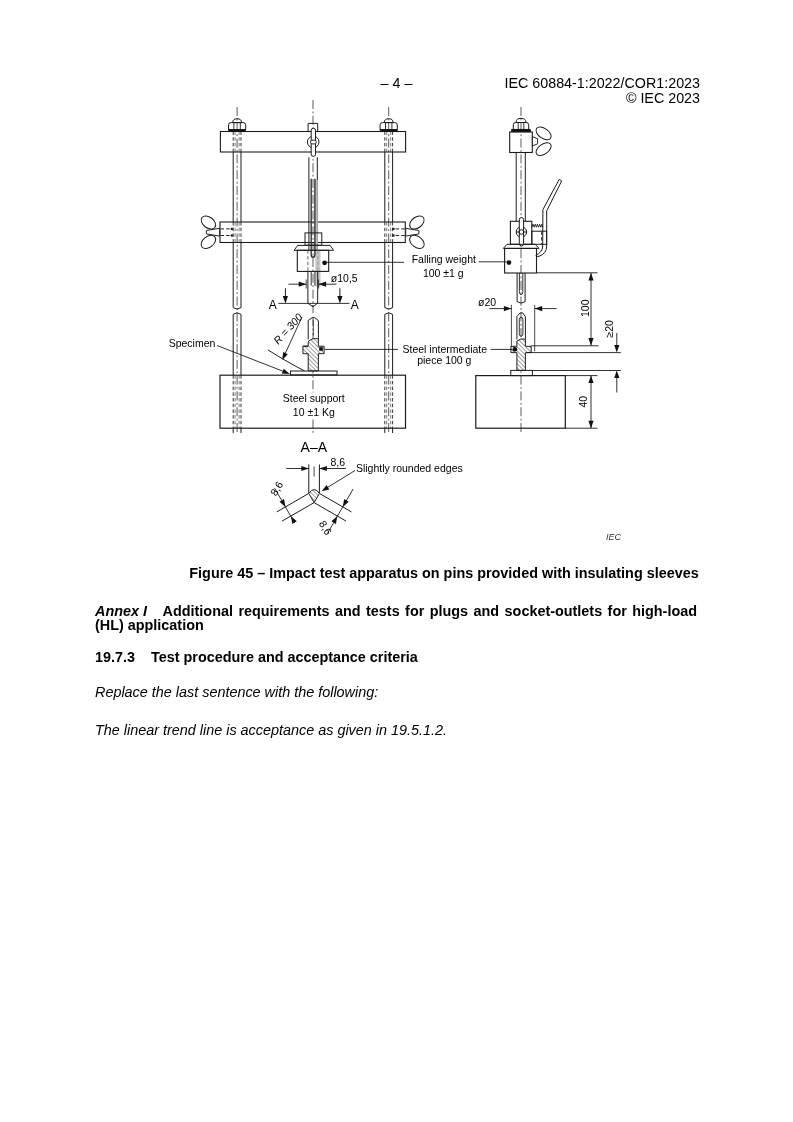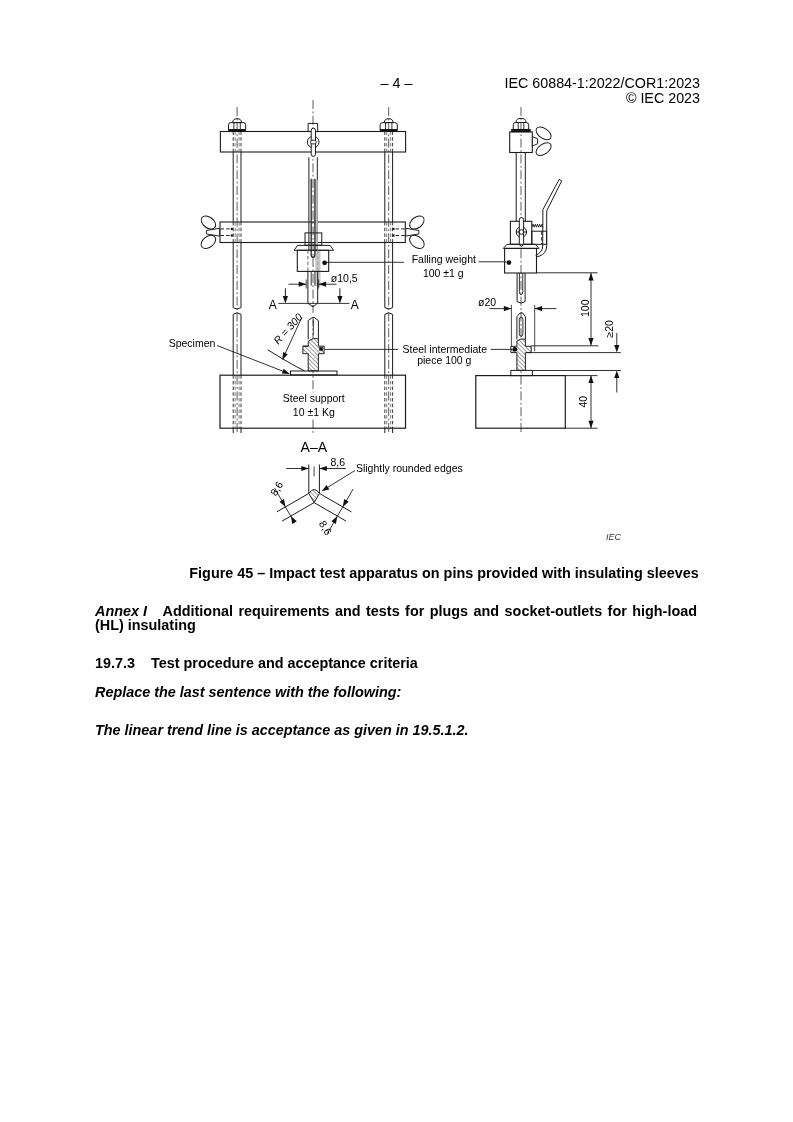--- a/index.html
+++ b/index.html
@@ -1,18 +1,18 @@
 <!DOCTYPE html>
 <html><head>
 <meta charset="utf-8">
 <style>
   html,body { margin:0; padding:0; background:#fff; }
   body { width:793px; height:1122px; position:relative; font-family:"Liberation Sans", sans-serif; }
   .hdr { position:absolute; font-size:14.3px; color:#000; line-height:15.3px; }
-  .doc { position:absolute; left:95px; width:602px; color:#000; font-size:14.4px; line-height:14.6px;font-weight:bold; }
+  .doc { position:absolute; left:95px; width:602px; color:#000; font-size:14.4px; line-height:14.6px; }
 </style>
 </head>
 <body>
 <div class="hdr" style="left:0; width:793px; text-align:center; top:76.2px;">– 4 –</div>
 <div class="hdr" style="left:400px; width:300px; text-align:right; top:76.2px;">IEC 60884-1:2022/COR1:2023<br>© IEC 2023</div>
 
 <svg width="793" height="1122" viewBox="0 0 793 1122" style="position:absolute;left:0;top:0;">
 <defs>
 <pattern id="hat" patternUnits="userSpaceOnUse" width="3" height="3" patternTransform="rotate(-45)">
   <rect width="3" height="3" fill="white"></rect>
@@ -240,19 +240,19 @@
 <text x="355.9" y="472.3" font-family="Liberation Sans, sans-serif" font-size="10.5" text-anchor="start" font-weight="normal" font-style="normal" fill="#000">Slightly rounded edges</text>
 <line x1="355.0" y1="470.5" x2="325.0" y2="489.0" stroke="#1c1c1c" stroke-width="0.9" stroke-linecap="butt"></line>
 <polygon points="321.6,491.2 326.6,485.0 329.3,489.4" fill="#111" stroke="#111" stroke-width="0"></polygon>
 <text x="313.8" y="452.3" font-family="Liberation Sans, sans-serif" font-size="14" text-anchor="middle" font-weight="normal" font-style="normal" fill="#000">A–A</text>
 <text x="621.0" y="539.8" font-family="Liberation Sans, sans-serif" font-size="9" text-anchor="end" font-weight="normal" font-style="italic" fill="#333">IEC</text>
 </svg>
 
 <div class="doc" style="top:565.5px; left:12px; width:780px; text-align:center; font-weight:bold;padding-left:42px;">Figure 45 – Impact test apparatus on pins provided with insulating sleeves</div>
 
 <div class="doc" style="top:603.6px; font-weight:bold; text-align:justify;"><span style="display:inline-block; width:67.6px;font-style:italic;">Annex&nbsp;I</span>Additional requirements and tests for plugs and socket-outlets for high-load<span style="display:inline-block;width:100%;"></span></div>
-<div class="doc" style="top:617.9px; font-weight:bold;">(HL) insulating</div>
-
-<div class="doc" style="top:650.1px; font-weight:bold;margin-top:6px;"><span style="display:inline-block; width:56px;">19.7.3</span>Test procedure and acceptance criteria</div>
+<div class="doc" style="top:617.9px; font-weight:bold;">(HL) application</div>
+
+<div class="doc" style="top:650.1px; font-weight:bold;"><span style="display:inline-block; width:56px;">19.7.3</span>Test procedure and acceptance criteria</div>
 
 <div class="doc" style="top:684.8px; font-style:italic;">Replace the last sentence with the following:</div>
 
 <div class="doc" style="top:722.6px; font-style:italic;">The linear trend line is acceptance as given in 19.5.1.2.</div>
 
 </body></html>

